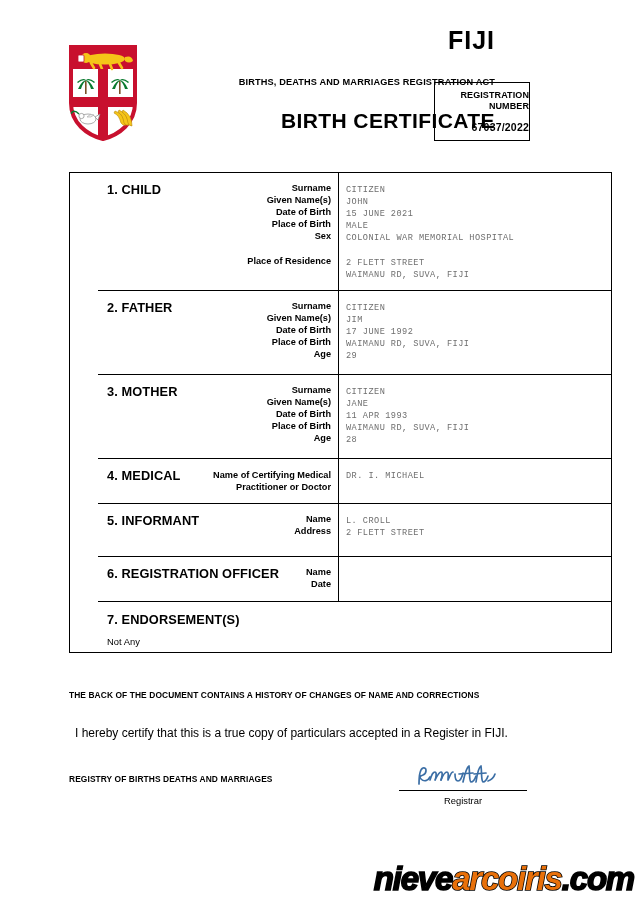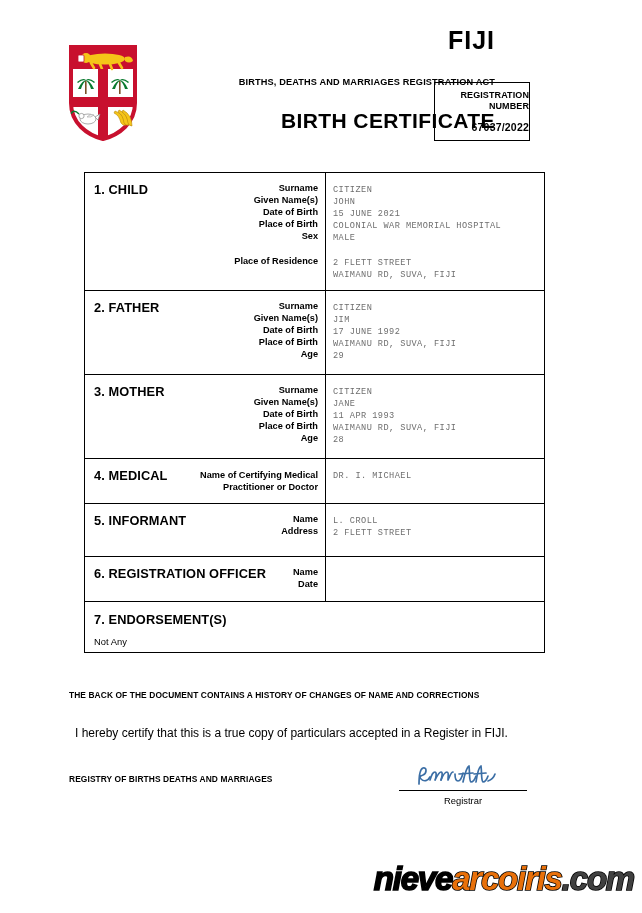--- a/index.html
+++ b/index.html
@@ -76,25 +76,26 @@
   .reg-number {
     font-size: 10.5px;
     font-weight: bold;
     margin-top: 9px;
     letter-spacing: 0.2px;
   }
 
   
   .cert-table {
     position: absolute;
-    left: 84px;
+    left: 69px;
     top: 172px;
-    width: 461px;
+    width: 543px;
     border: 1.4px solid #000;
     box-sizing: border-box;
+    padding-left: 28px;
   }
   .section {
     position: relative;
     border-bottom: 1.4px solid #000;
     box-sizing: border-box;
     display: flex;
   }
   .section:last-child {
     border-bottom: none;
   }
@@ -232,21 +233,21 @@
     letter-spacing: -1.2px;
     line-height: 1;
     font-family: "Liberation Sans", sans-serif;
   }
   .watermark span {
     -webkit-text-stroke: 1.6px #000000;
     paint-order: stroke fill;
   }
   .wm-1 { color: #000000; }
   .wm-2 { color: #e8700a; }
-  .wm-3 { color: #404040; }
+  .wm-3 { color: #000000; }
 </style>
 </head>
 <body>
 
 <div class="header">
 
   <div class="crest">
     <svg viewBox="0 0 68 96" width="68" height="96">
 
       <path d="M2 2 H66 V58 C66 78 50 90 34 94 C18 90 2 78 2 58 Z" fill="#ffffff" stroke="#c8102e" stroke-width="4"></path>
@@ -321,22 +322,22 @@
         <div class="lbl">Date of Birth</div>
         <div class="lbl">Place of Birth</div>
         <div class="lbl">Sex</div>
         <div class="lbl gap">Place of Residence</div>
       </div>
     </div>
     <div class="sec-right vals">
       <div>CITIZEN</div>
       <div>JOHN</div>
       <div>15 JUNE 2021</div>
+      <div>MALE</div>
       <div>COLONIAL WAR MEMORIAL HOSPITAL</div>
-      <div>MALE</div>
       <div class="gap">2 FLETT STREET</div>
       <div>WAIMANU RD, SUVA, FIJI</div>
     </div>
   </div>
 
   <div class="section" style="height:84px;">
     <div class="sec-left">
       <div class="sec-heading">2. FATHER</div>
       <div class="labels">
         <div class="lbl">Surname</div>

